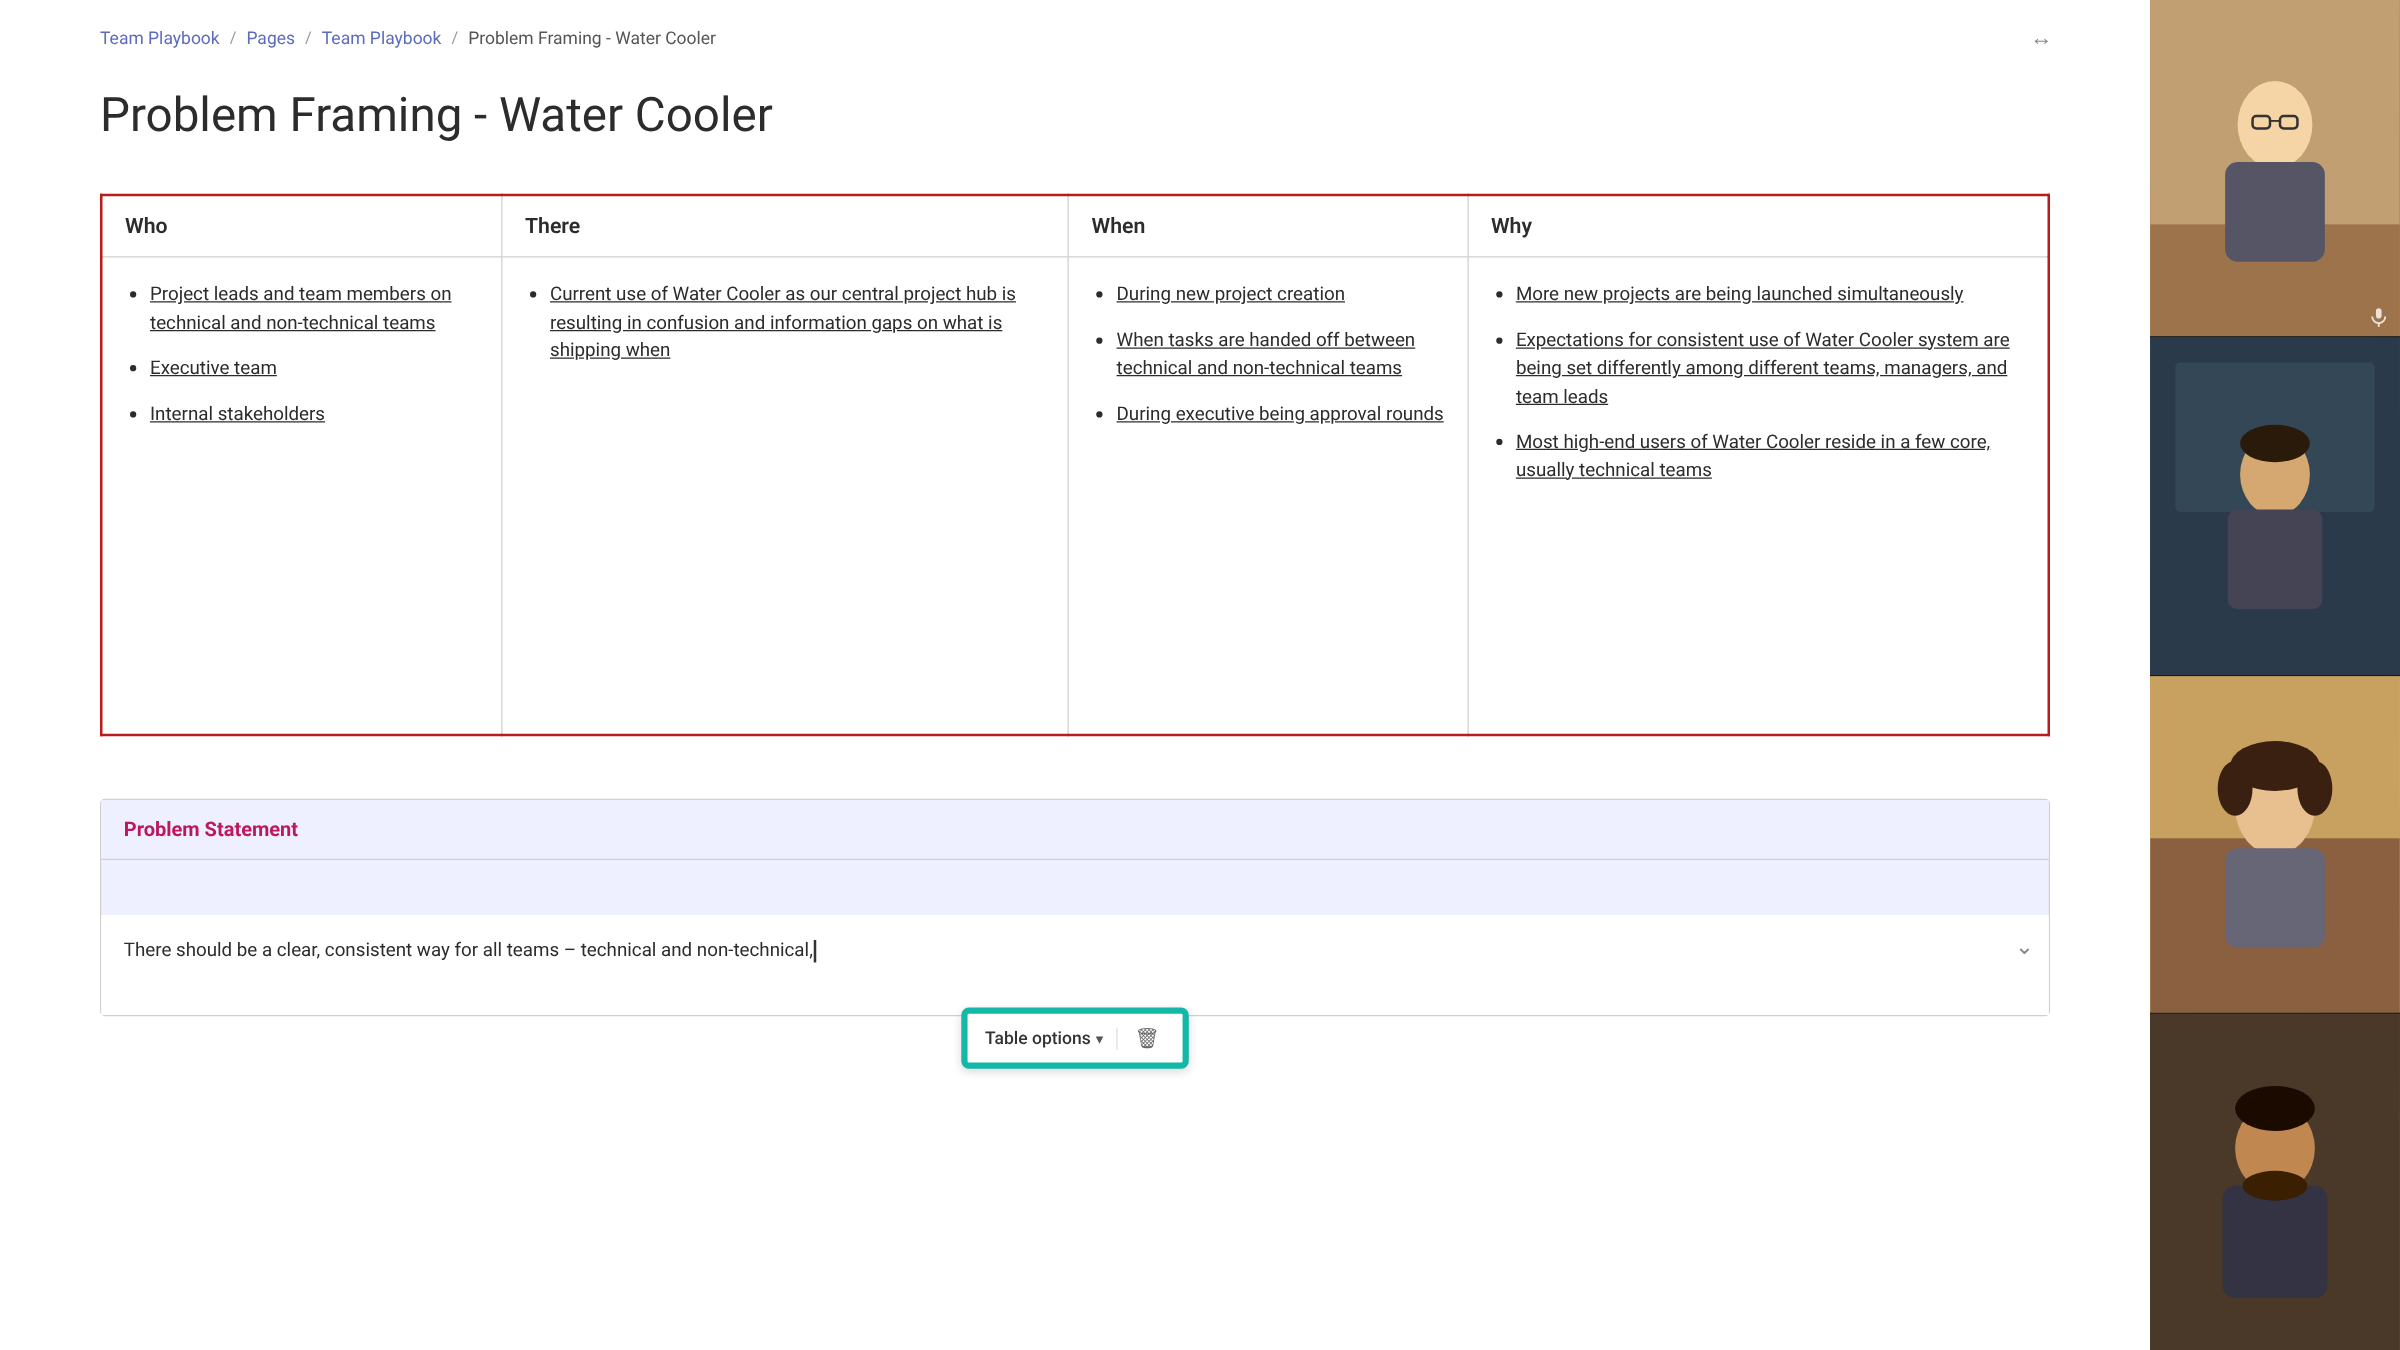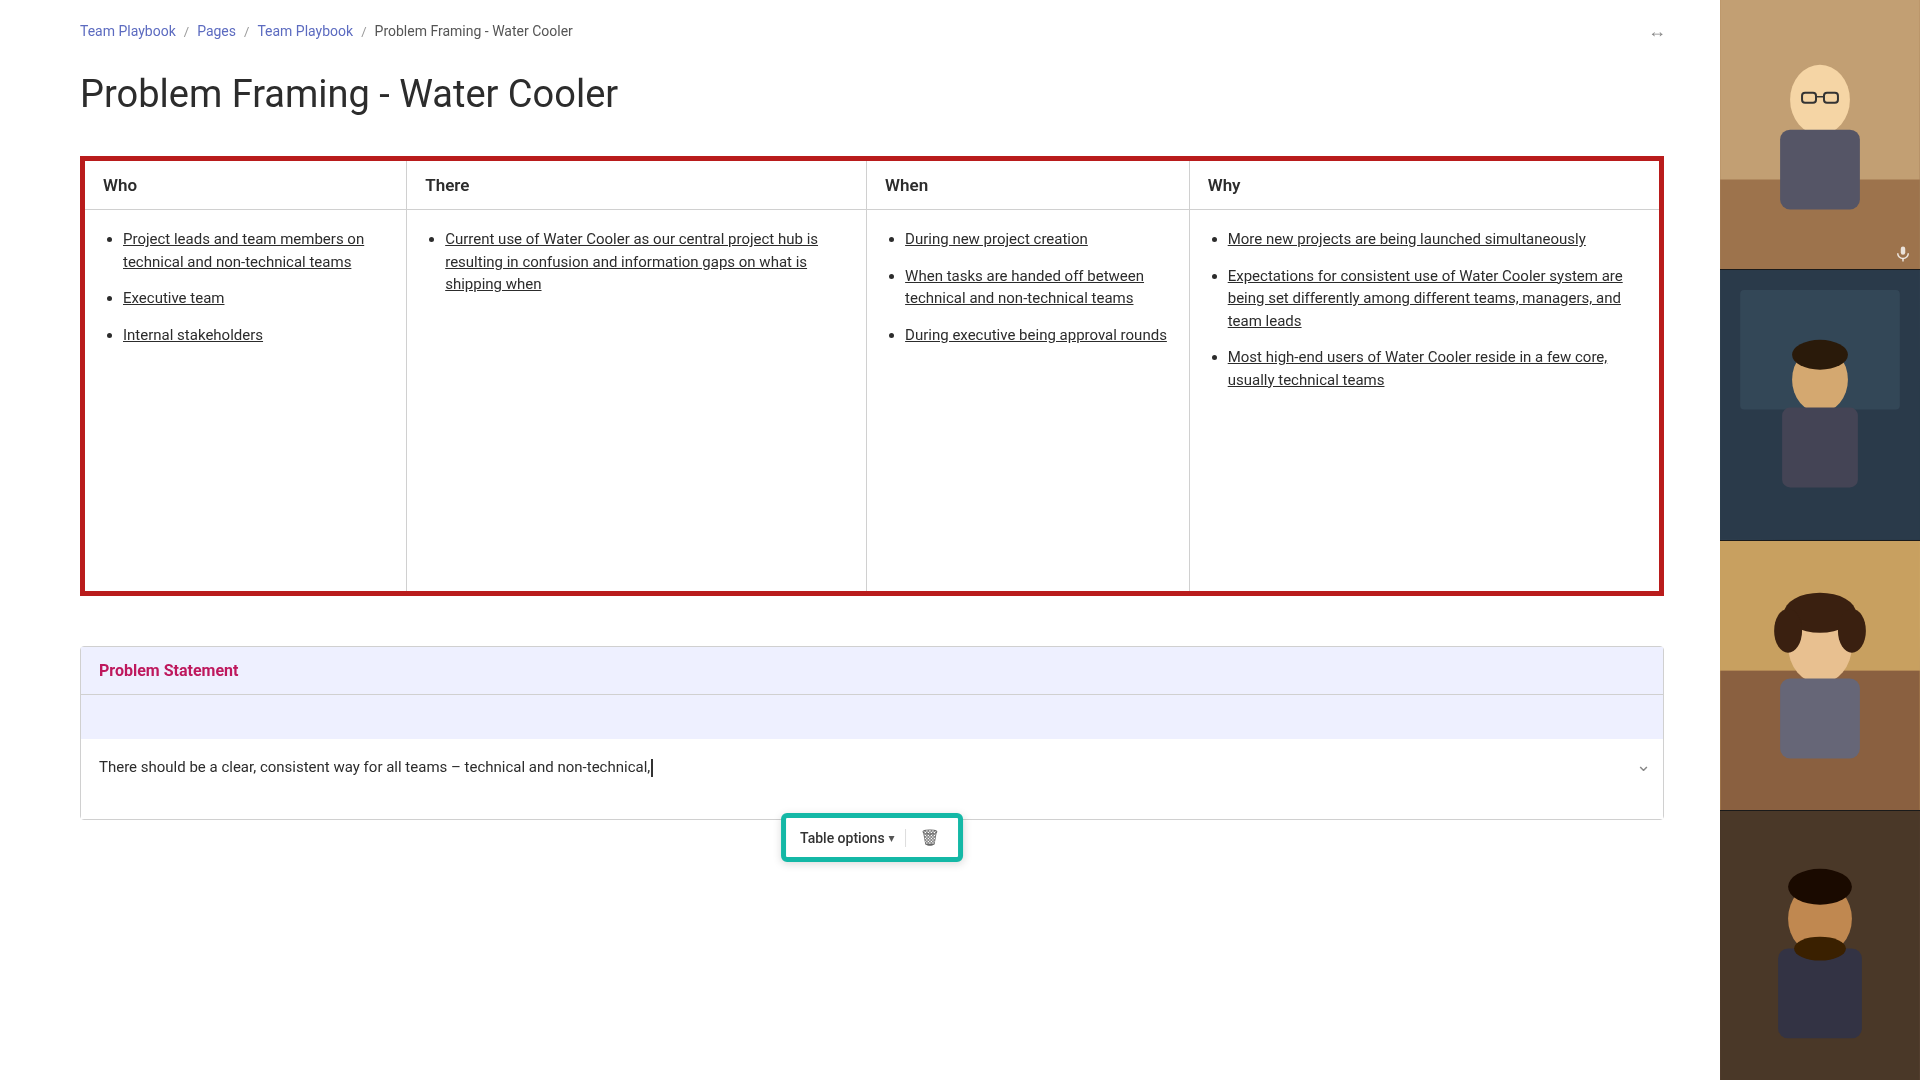--- a/index.html
+++ b/index.html
@@ -9,21 +9,21 @@
       display: flex;
       width: 1920px;
       min-height: 1080px;
       overflow: hidden;
     }
 
     
     .main-content {
       flex: 1;
       background: #fff;
-      padding: 0 56px 80px 80px;
+      padding: 0 80px 80px 80px;
       overflow-y: auto;
       position: relative;
     }
 
     
     .breadcrumb {
       display: flex;
       align-items: center;
       padding: 20px 0 30px 0;
       font-size: 14px;
@@ -54,21 +54,21 @@
       font-size: 38px;
       font-weight: 400;
       color: #2c2c2c;
       margin-bottom: 40px;
     }
 
     
     .problem-table {
       width: 100%;
       border-collapse: collapse;
-      border: 5px solid #b91c1c;
+      border: 2px solid #b91c1c;
       margin-bottom: 50px;
     }
     .problem-table th {
       background: #fff;
       border: 1px solid #d0d0d0;
       padding: 14px 18px;
       text-align: left;
       font-size: 17px;
       font-weight: 600;
       color: #2c2c2c;

